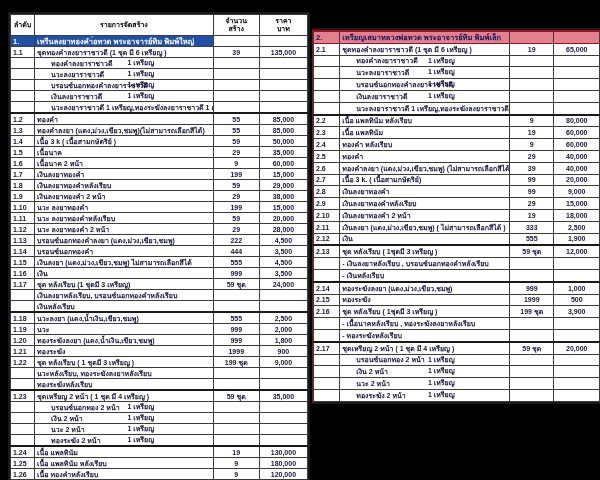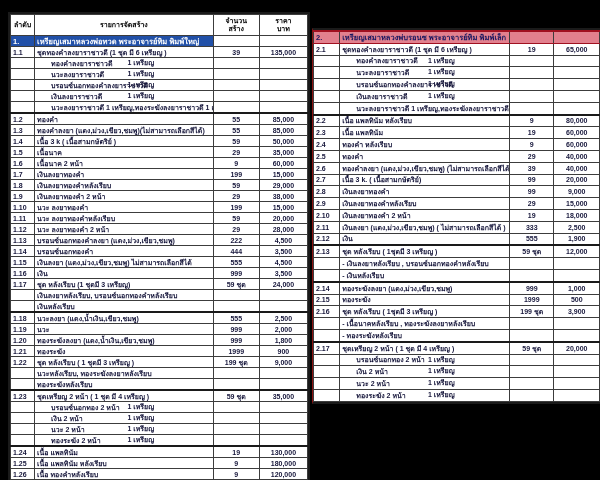--- a/index.html
+++ b/index.html
@@ -41,21 +41,21 @@
         <tr>
           <td>ลำดับ</td>
           <td>รายการจัดสร้าง</td>
           <td><span>จำนวน</span><br><span>สร้าง</span></td>
           <td><span>ราคา</span><br><span>บาท</span></td>
         </tr>
       </thead>
       <tbody>
         <tr class="section1">
           <td class="sec num">1.</td>
-          <td class="sec item">เหรียญเสมาหลวงพ่อทวด พระอาจารย์ทิม พิมพ์ใหญ่</td>
+          <td class="sec item">เหรีนลงยาทองคำ่อทวด พระอาจารย์ทิม พิมพ์ใหญ่</td>
           <td class="qty"></td>
           <td class="price"></td>
         </tr>
       </tbody>
       <tbody id="left-body">
           <tr>
             <td class="num">1.1</td>
             <td class="item"><span>ชุดทองคำลงยาราชาวดี   (1 ชุด มี 6 เหรียญ )</span></td>
             <td class="qty">39</td>
             <td class="price">135,000</td>
@@ -302,21 +302,21 @@
     <table>
       <colgroup>
           <col style="width:26px">
           <col style="width:168px">
           <col style="width:44px">
           <col style="width:45px">
         </colgroup>
       <tbody>
         <tr class="section2">
           <td class="num">2.</td>
-          <td class="item">เหรียญเสมาหลวงพ่บรอนซ พระอาจารย์ทิม พิมพ์เล็ก</td>
+          <td class="item">เหรียญเสมาหลวงพ่อทวด พระอาจารย์ทิม พิมพ์เล็ก</td>
           <td class="qty"></td>
           <td class="price"></td>
         </tr>
       </tbody>
       <tbody id="right-body">
           <tr>
             <td class="num">2.1</td>
             <td class="item"><span>ชุดทองคำลงยาราชาวดี   (1 ชุด มี 6 เหรียญ )</span></td>
             <td class="qty">19</td>
             <td class="price">65,000</td>

